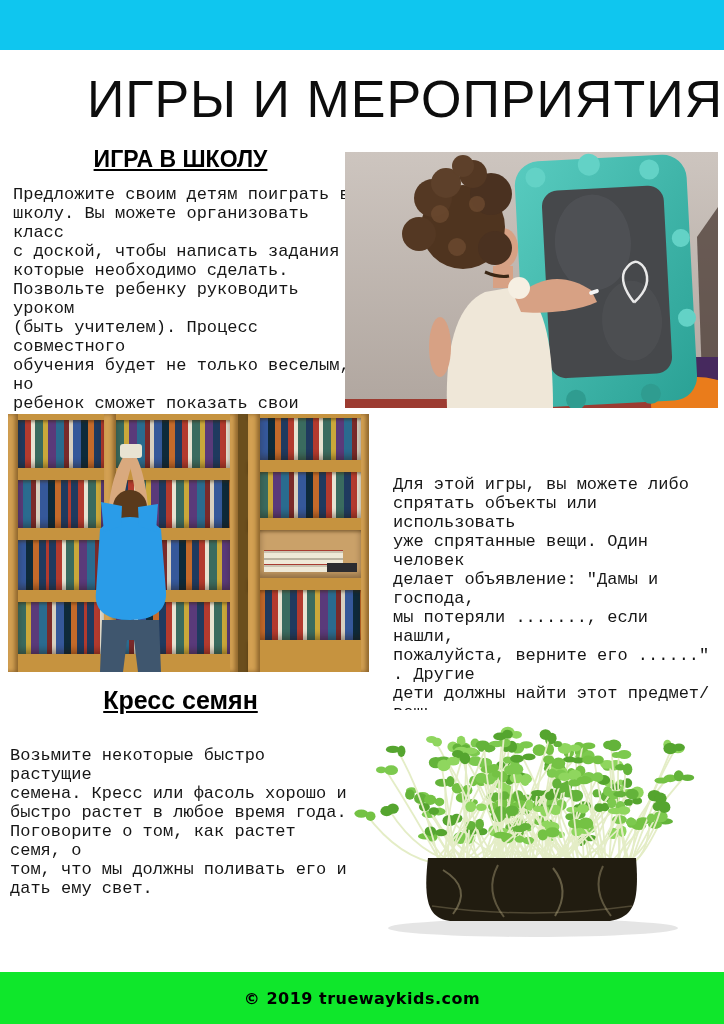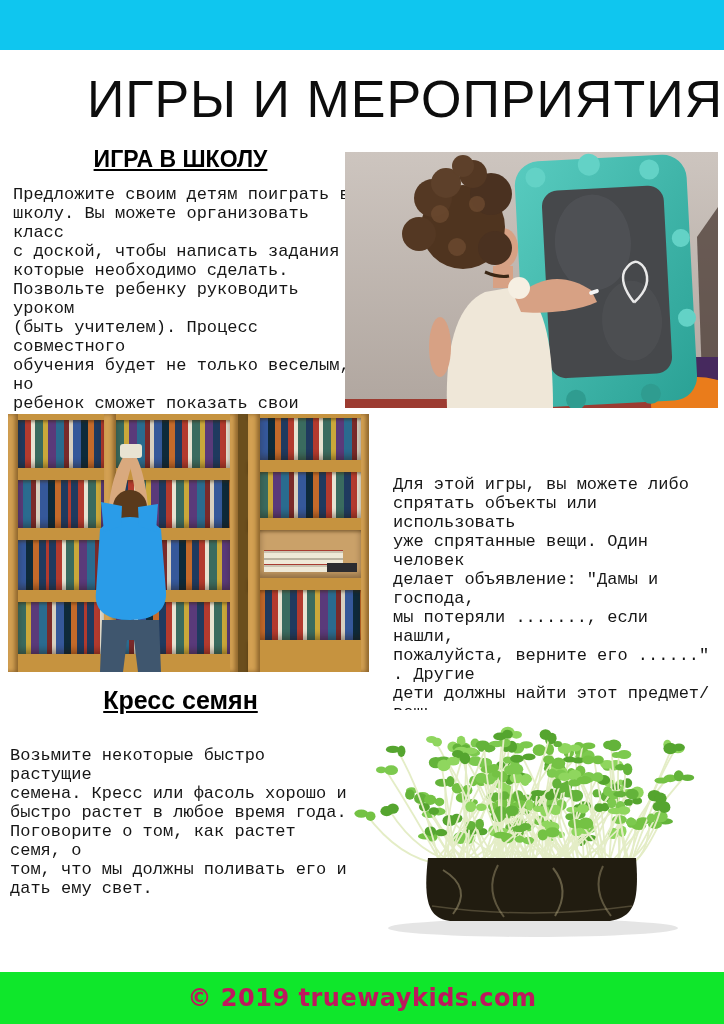--- a/index.html
+++ b/index.html
@@ -57,22 +57,22 @@
     position:absolute;left:4px;bottom:6px;width:78%;height:46%;
     background:repeating-linear-gradient(0deg,#efe9d8 0 5px,#cbc4b2 5px 7px,#a83b32 7px 8px,#efe9d8 8px 12px,#b9b2a0 12px 14px);
   }
   .stackrow .dark{position:absolute;right:4px;bottom:6px;width:30%;height:18%;background:#2c2c30;}
 
   .footer-bar{
     position:absolute;left:0;top:972px;width:724px;height:52px;background:#0fe72b;
     display:flex;align-items:center;justify-content:center;
   }
   .footer-bar span{
-    font-family:"DejaVu Sans",sans-serif;font-size:24px;font-weight:600;
-    color:#be185d;letter-spacing:.5px;
+    font-family:"DejaVu Sans",sans-serif;font-size:16px;font-weight:600;
+    color:#000000;letter-spacing:.5px;
   }
 </style>
 </head>
 <body>
 
 <div class="page">
 
   <div class="top-bar"></div>
 
   <h1 class="main-title">ИГРЫ И МЕРОПРИЯТИЯ</h1>

